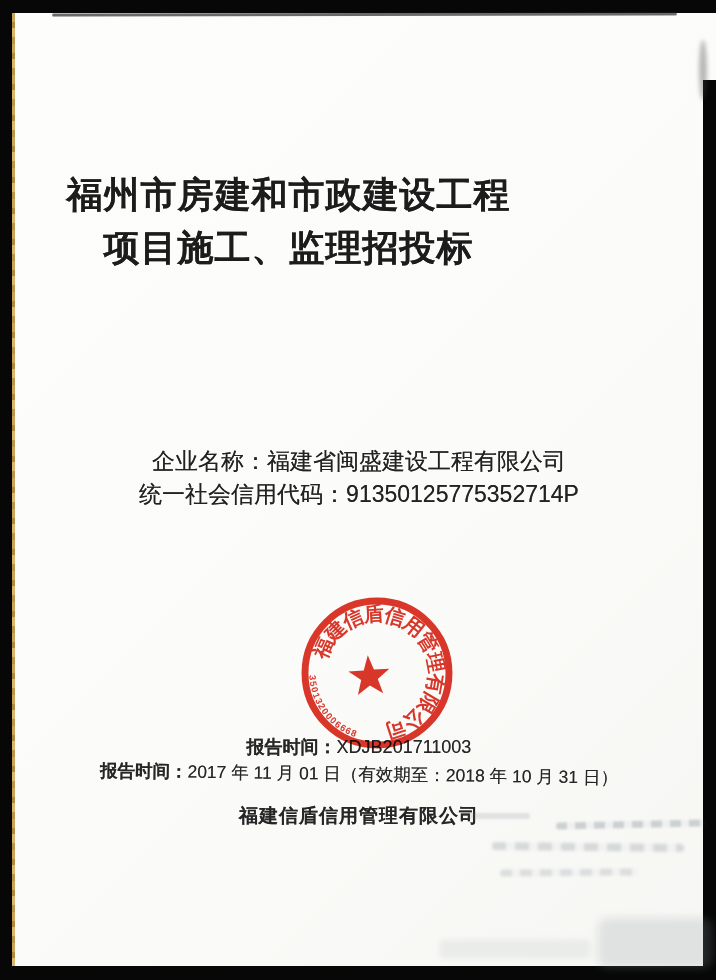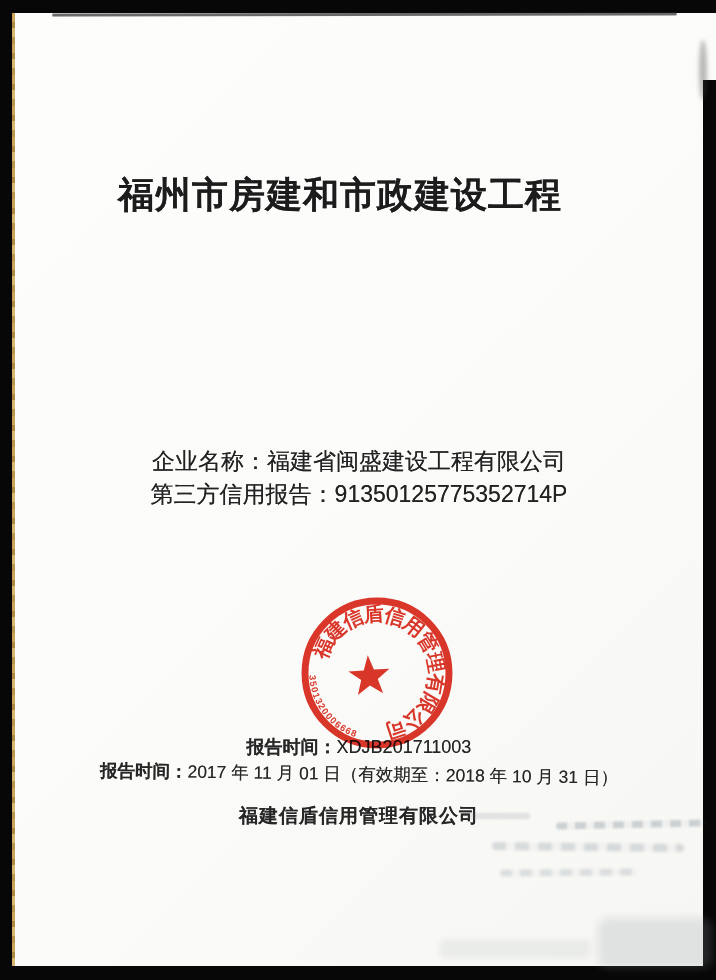--- a/index.html
+++ b/index.html
@@ -16,21 +16,21 @@
   .bar-right{top:80px;left:703px;width:13px;height:900px;}
   .bar-bottom{top:966px;left:0;width:716px;height:14px;}
   .corner-wisp{position:absolute;left:699px;top:40px;width:8px;height:60px;
     background:rgba(60,60,60,.35);filter:blur(2px);border-radius:50%;}
   .edge-shadow{position:absolute;top:13px;left:52px;width:625px;height:3px;
     background:#2c2c2c;opacity:.7;filter:blur(.4px);border-radius:2px;transform:rotate(-.1deg);}
   .binding-strip{position:absolute;top:13px;left:12px;width:3px;height:953px;opacity:.9;
     background:repeating-linear-gradient(180deg,#c59a45 0 9px,#a87c2e 9px 15px,#d6af60 15px 24px,#b3883a 24px 31px);}
   
   .title{
-    position:absolute;top:168px;left:15px;width:547px;text-align:right;
+    position:absolute;top:168px;left:15px;width:547px;text-align:center;
     font-size:36px;line-height:53px;font-weight:700;color:#1c1c1c;
     letter-spacing:1px;text-shadow:0 0 .6px rgba(25,25,25,.8);
   }
   .info{
     position:absolute;top:445px;left:15px;width:688px;text-align:center;
     font-size:23px;line-height:33px;color:#222;text-shadow:0 0 .5px rgba(30,30,30,.7);
   }
   .foot-line{position:absolute;left:15px;width:688px;text-align:center;color:#262626;
     text-shadow:0 0 .5px rgba(30,30,30,.6);}
   .report-no{top:735px;font-size:18px;z-index:1;}
@@ -65,25 +65,26 @@
   <div class="bar bar-top"></div>
   <div class="bar bar-left"></div>
   <div class="bar bar-right"></div>
   <div class="bar bar-bottom"></div>
   <div class="edge-shadow"></div>
   <div class="binding-strip"></div>
   <div class="corner-wisp"></div>
 
   <div class="title">
     <div>福州市房建和市政建设工程</div>
+    <div>项目施工、监理招投标</div>
   </div>
 
   <div class="info">
     <div><span class="val">企业名称：</span><span class="val">福建省闽盛建设工程有限公司</span></div>
-    <div><span class="val">第三方信用报告：</span><span class="val">91350125775352714P</span></div>
+    <div><span class="val">统一社会信用代码：</span><span class="val">91350125775352714P</span></div>
   </div>
 
   <div class="foot-line report-no"><span class="lbl">报告时间：</span><span class="val">XDJB201711003</span></div>
 
   <div class="foot-line report-time"><span class="lbl">报告时间：</span><span class="val">2017 年 11 月 01 日（有效期至：2018 年 10 月 31 日）</span></div>
 
   <div class="foot-line issuer">福建信盾信用管理有限公司</div>
 
   <svg class="stamp" viewBox="0 0 200 200">
     <circle cx="100" cy="100" r="93.5" fill="none" stroke-width="9" stroke="#dc2a1d"></circle>

